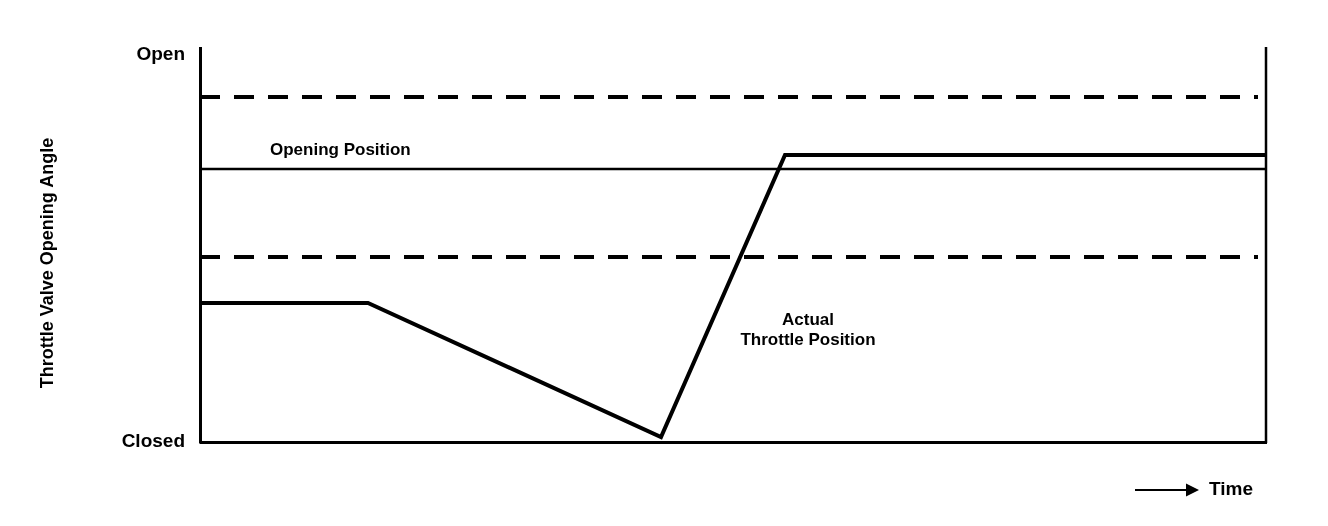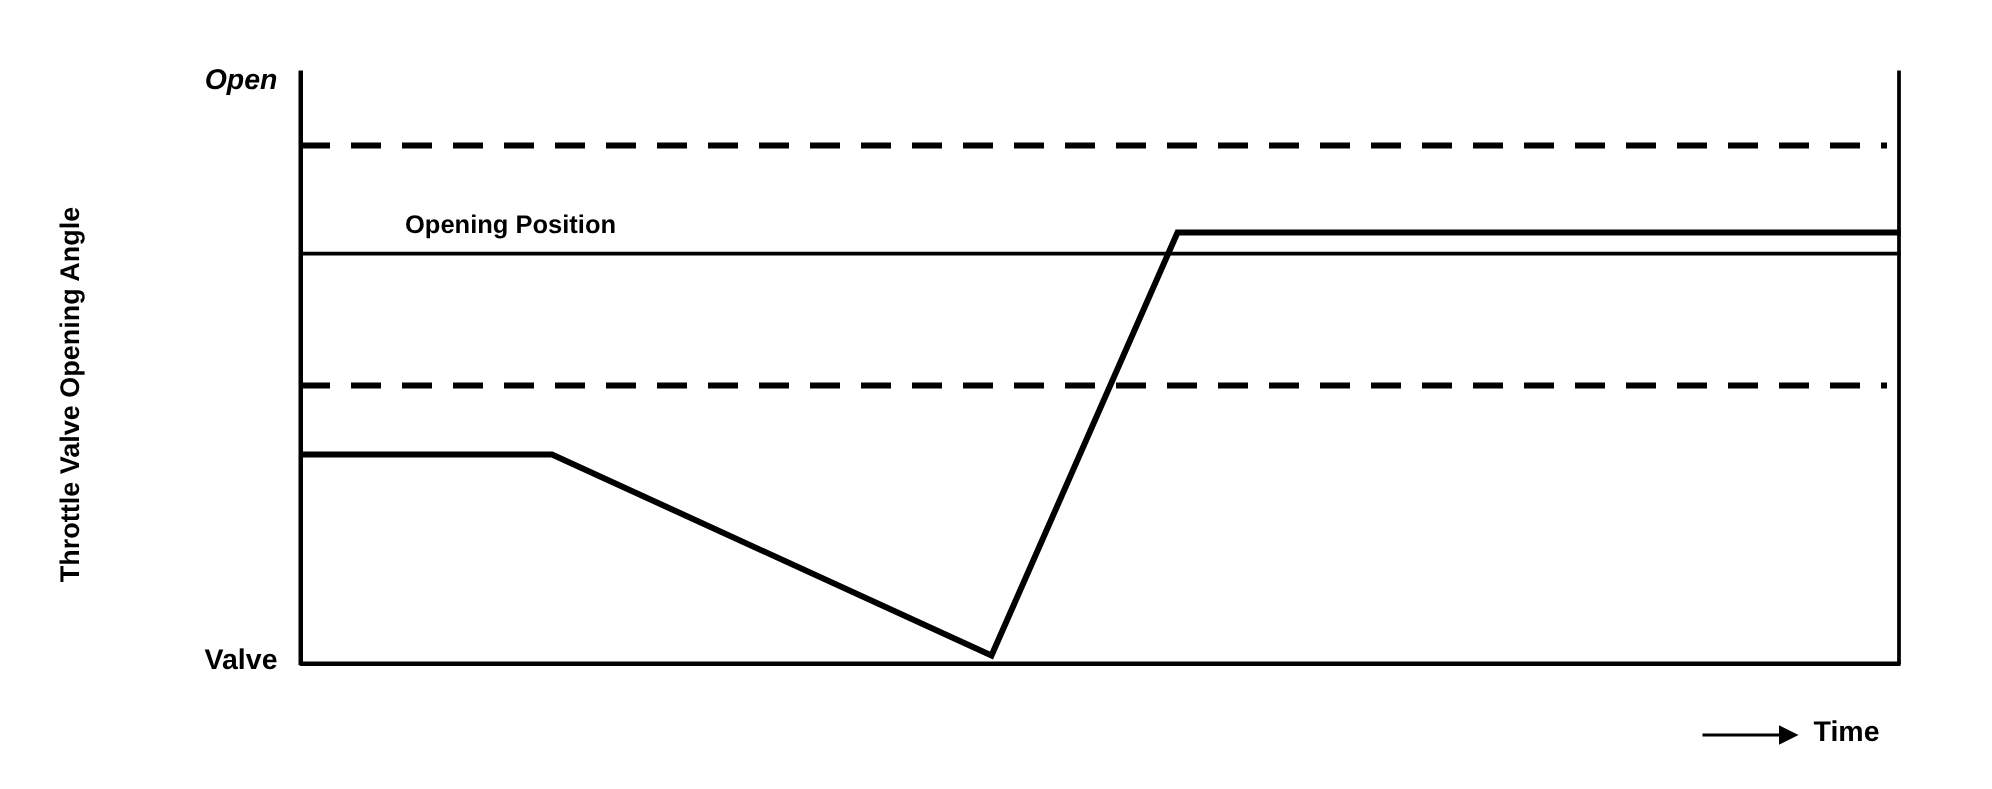--- a/index.html
+++ b/index.html
@@ -35,21 +35,20 @@
     top: 263px;
     transform: translate(-50%, -50%) rotate(-90deg);
     transform-origin: 50% 50%;
     letter-spacing: 0px;
   }
   #open-label {
     font-size: 19px;
     right: 1143px;   
     top: 43px;
     text-align: right;
-    font-style: italic;
   }
   #closed-label {
     font-size: 19px;
     right: 1143px;
     top: 430px;
     text-align: right;
   }
   #default-position-label {
     font-size: 17px;
     left: 270px;
@@ -91,20 +90,21 @@
     <polyline points="200,303 368,303 661,437 785,155 1267,155" fill="none" stroke="#000000" stroke-width="4" stroke-linejoin="miter" stroke-linecap="butt"></polyline>
 
     <line x1="1135" y1="490" x2="1188" y2="490" stroke="#000000" stroke-width="2"></line>
     <polygon points="1186,483.5 1199,490 1186,496.5" fill="#000000"></polygon>
   </svg>
 
   <div class="lbl" id="y-axis-title">Throttle Valve Opening Angle</div>
 
   <div class="lbl" id="open-label">Open</div>
 
-  <div class="lbl" id="closed-label">Valve</div>
+  <div class="lbl" id="closed-label">Closed</div>
 
   <div class="lbl" id="default-position-label">Opening Position</div>
 
+  <div class="lbl" id="actual-throttle-label"><span>Actual</span><br><span>Throttle Position</span></div>
 
   <div class="lbl" id="time-label">Time</div>
 
 </div>
 
 </body></html>

